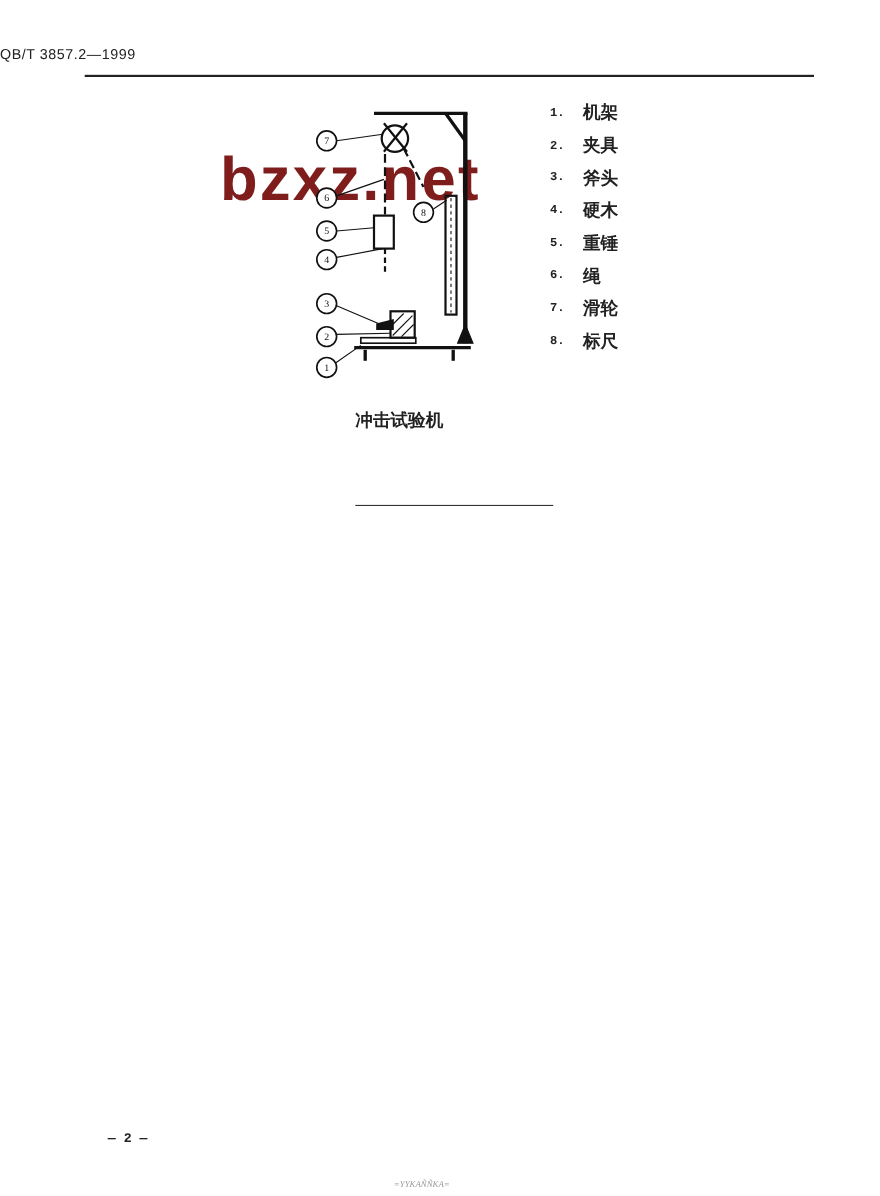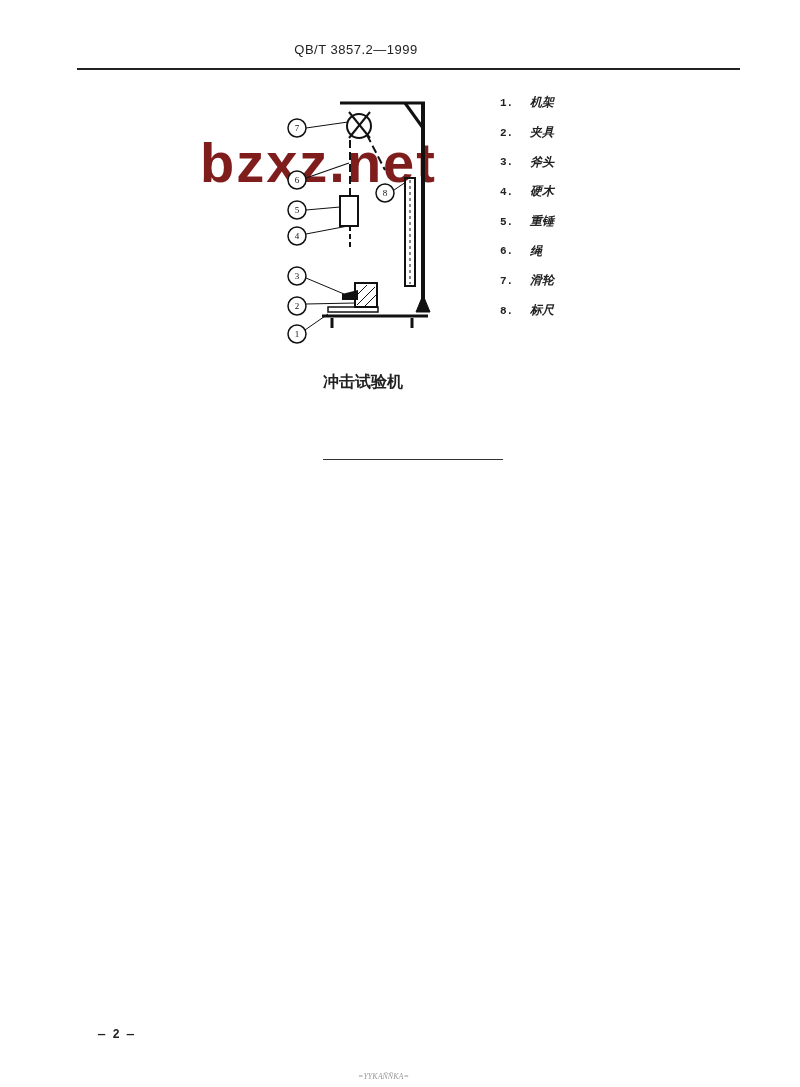--- a/index.html
+++ b/index.html
@@ -1,24 +1,24 @@
 <!DOCTYPE html>
 <html><head>
 <meta charset="utf-8">
 <style>
   html, body { margin:0; padding:0; }
   body { width:800px; height:1087px; background:#ffffff; position:relative; overflow:hidden; font-family:"DejaVu Sans", sans-serif; color:#222; }
-  .header-code { position:absolute; left:0; width:712px; top:42px; text-align:center; font-size:13px; letter-spacing:0.5px; font-family:"Liberation Sans", sans-serif; color:#222; }
+  .header-code { position:absolute; left:0; width:712px; top:42px; text-align:left; font-size:13px; letter-spacing:0.5px; font-family:"Liberation Sans", sans-serif; color:#222; }
   .header-rule { position:absolute; left:77px; top:68px; width:663px; height:0; border-top:2px solid #222; }
   .watermark { position:absolute; left:200px; top:130px; font-size:56px; font-weight:bold; color:#7f1d1d; letter-spacing:2px; font-family:"Liberation Sans", sans-serif; z-index:0; }
   .figure { position:absolute; left:270px; top:90px; width:180px; height:270px; z-index:1; }
   .legend { position:absolute; left:500px; top:88px; z-index:1; }
   .legend-item { display:flex; height:29.7px; align-items:center; font-size:12px; }
   .legend-num { width:30px; font-family:"Liberation Mono", monospace; font-weight:bold; font-size:11px; }
-  .legend-label { font-weight:bold; font-size:12px;font-style:italic; }
+  .legend-label { font-weight:bold; font-size:16px; }
   .caption { position:absolute; left:323px; top:372px; font-size:16px; font-weight:bold; }
   .end-rule { position:absolute; left:323px; top:459px; width:180px; border-top:1.5px solid #333; }
   .page-num { position:absolute; left:98px; top:1028px; font-size:12px; font-family:"Liberation Mono", monospace; font-weight:bold; }
   .footer-mark { position:absolute; left:358px; top:1072px; font-size:8px; color:#999; font-family:"Liberation Serif", serif;font-style:italic; }
 </style>
 </head>
 <body>
 
 <div class="header-code">QB/T 3857.2—1999</div>
 <div class="header-rule"></div>

